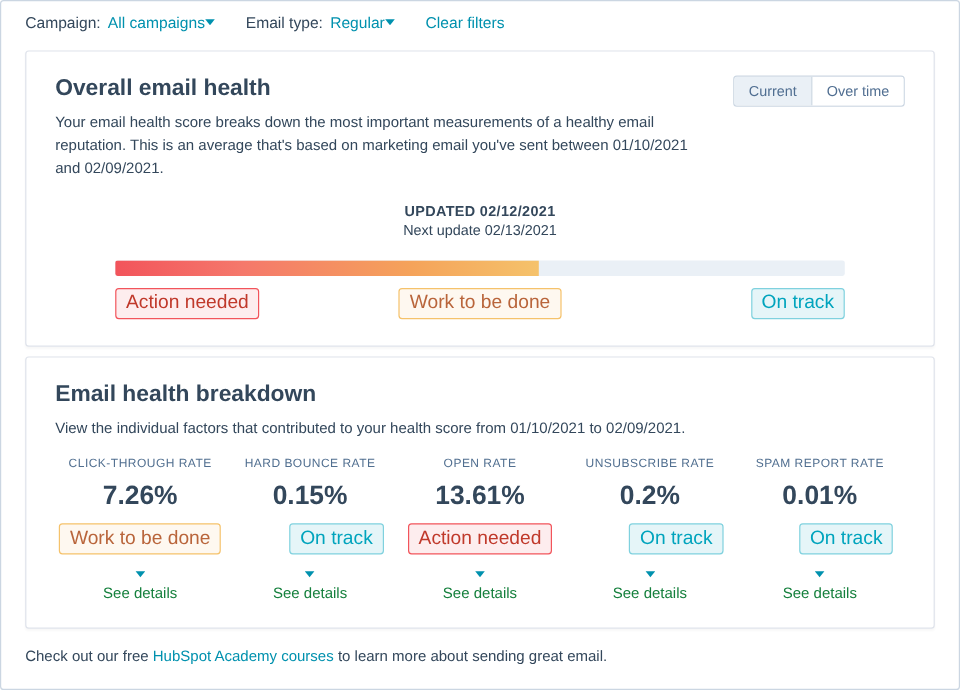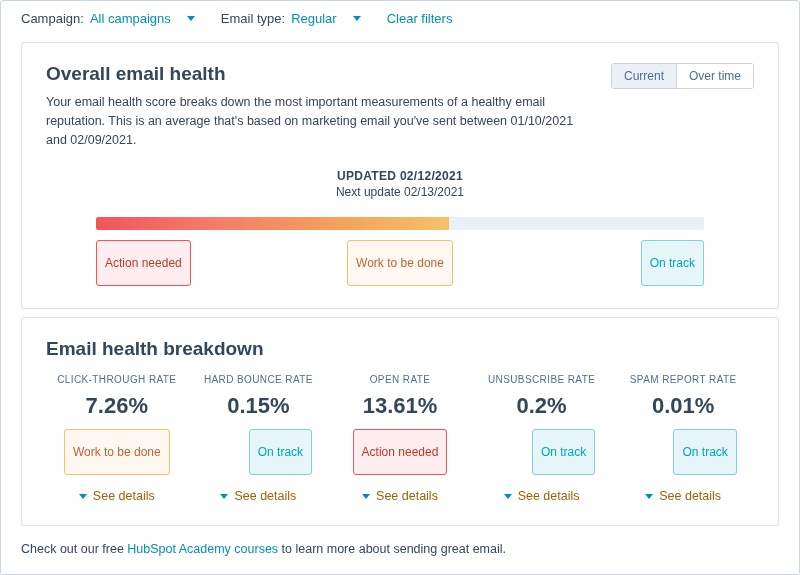--- a/index.html
+++ b/index.html
@@ -20,21 +20,21 @@
     align-items: center;
     gap: 6px;
     font-size: 13px;
   }
   .filters .label { color: #33475b; }
   .filters .link {
     color: #0091ae;
     cursor: pointer;
     display: inline-flex;
     align-items: center;
-    gap: 16px;
+    gap: 0;
     font-weight: 500;
   }
   .filters .spacer { width: 14px; }
   .chev {
     width: 0; height: 0;
     border-left: 4px solid transparent;
     border-right: 4px solid transparent;
     border-top: 5px solid #0091ae;
     display: inline-block;
   }
@@ -111,22 +111,22 @@
   }
   .bar-labels {
     margin: 10px 50px 0;
     display: flex;
   }
   .bar-labels .col { flex: 1; text-align: center; }
   .bar-labels .col:first-child { text-align: left; }
   .bar-labels .col:last-child { text-align: right; }
   .tag {
     display: inline-block;
-    font-size: 12px;
-    padding: 15px 8px;
+    font-size: 16px;
+    padding: 3px 8px;
     border-radius: 3px;
     border: 1px solid;
     background: #fff;
     font-weight: 500;
   }
   .tag-orange { color: #b9653b; border-color: #f5c26b; background: #fef8f0; }
   .tag-red { color: #c0392b; border-color: #f2545b; background: #fdedee; }
   .tag-teal { color: #00a4bd; border-color: #7fd1de; background: #e5f5f8; margin-left: 44px; }
   .metrics {
     display: flex;
@@ -143,28 +143,29 @@
     font-weight: 500;
   }
   .metric-value {
     font-size: 22px;
     color: #33475b;
     margin-top: 8px;
     font-weight: 700;
   }
   .metric .tag { margin-top: 10px; }
   .see-details {
-    color: #a16207;
+    color: #15803d;
     font-size: 12.5px;
     margin-top: 14px;
     cursor: pointer;
     display: inline-flex;
     align-items: center;
     gap: 6px;
     font-weight: 500;
+    flex-direction: column;
   }
   .footer {
     padding: 8px 20px 12px;
     font-size: 12.5px;
     color: #33475b;
   }
   .footer a { color: #0091ae; text-decoration: none; }
 </style>
 </head>
 <body>
@@ -207,20 +208,21 @@
   </div>
   <div class="bar-labels">
     <div class="col"><span class="tag tag-red">Action needed</span></div>
     <div class="col"><span class="tag tag-orange">Work to be done</span></div>
     <div class="col"><span class="tag tag-teal">On track</span></div>
   </div>
 </div>
 
 <div class="card">
   <h2>Email health breakdown</h2>
+  <p class="desc">View the individual factors that contributed to your health score from 01/10/2021 to 02/09/2021.</p>
   <div class="metrics">
 
   <div class="metric"><div class="metric-label">CLICK-THROUGH RATE</div><div class="metric-value">7.26%</div><div><span class="tag tag-orange">Work to be done</span></div><div class="see-details">
           <span class="chev"></span>
           <span>See details</span>
         </div></div>
       <div class="metric"><div class="metric-label">HARD BOUNCE RATE</div><div class="metric-value">0.15%</div><div><span class="tag tag-teal">On track</span></div><div class="see-details">
           <span class="chev"></span>
           <span>See details</span>
         </div></div>

